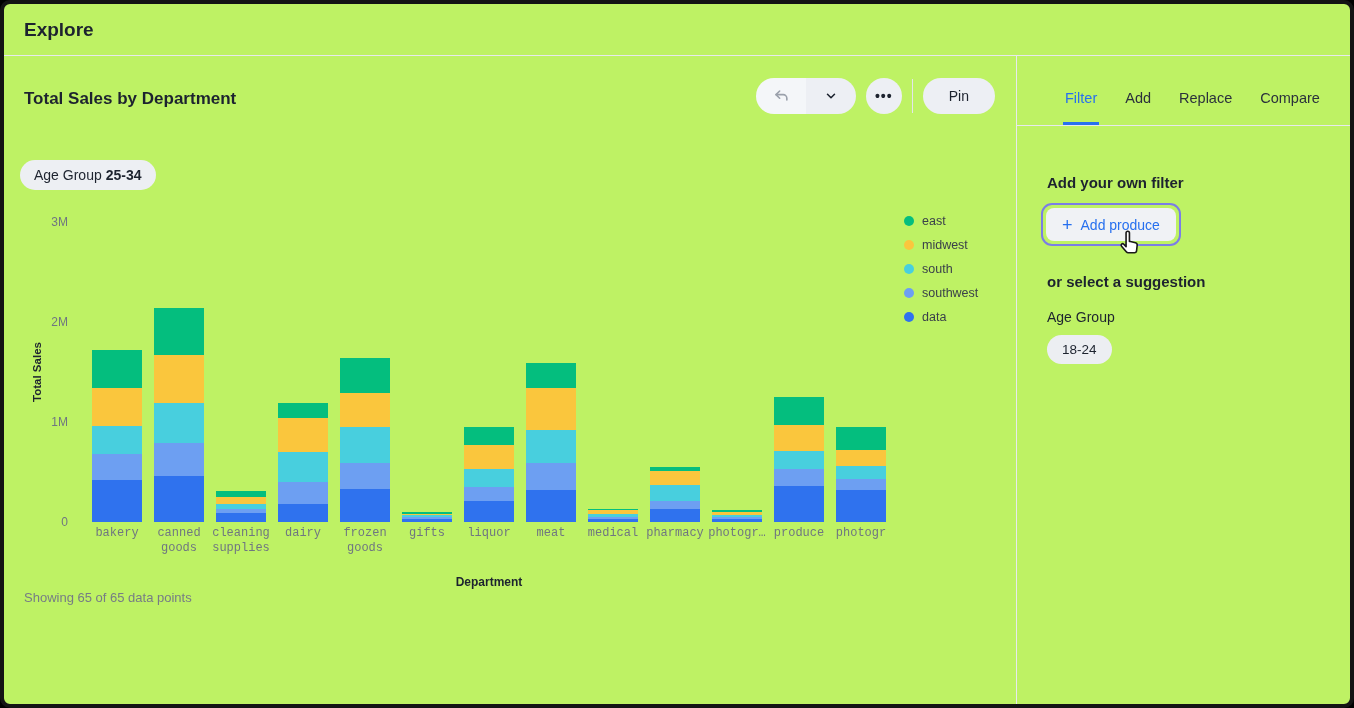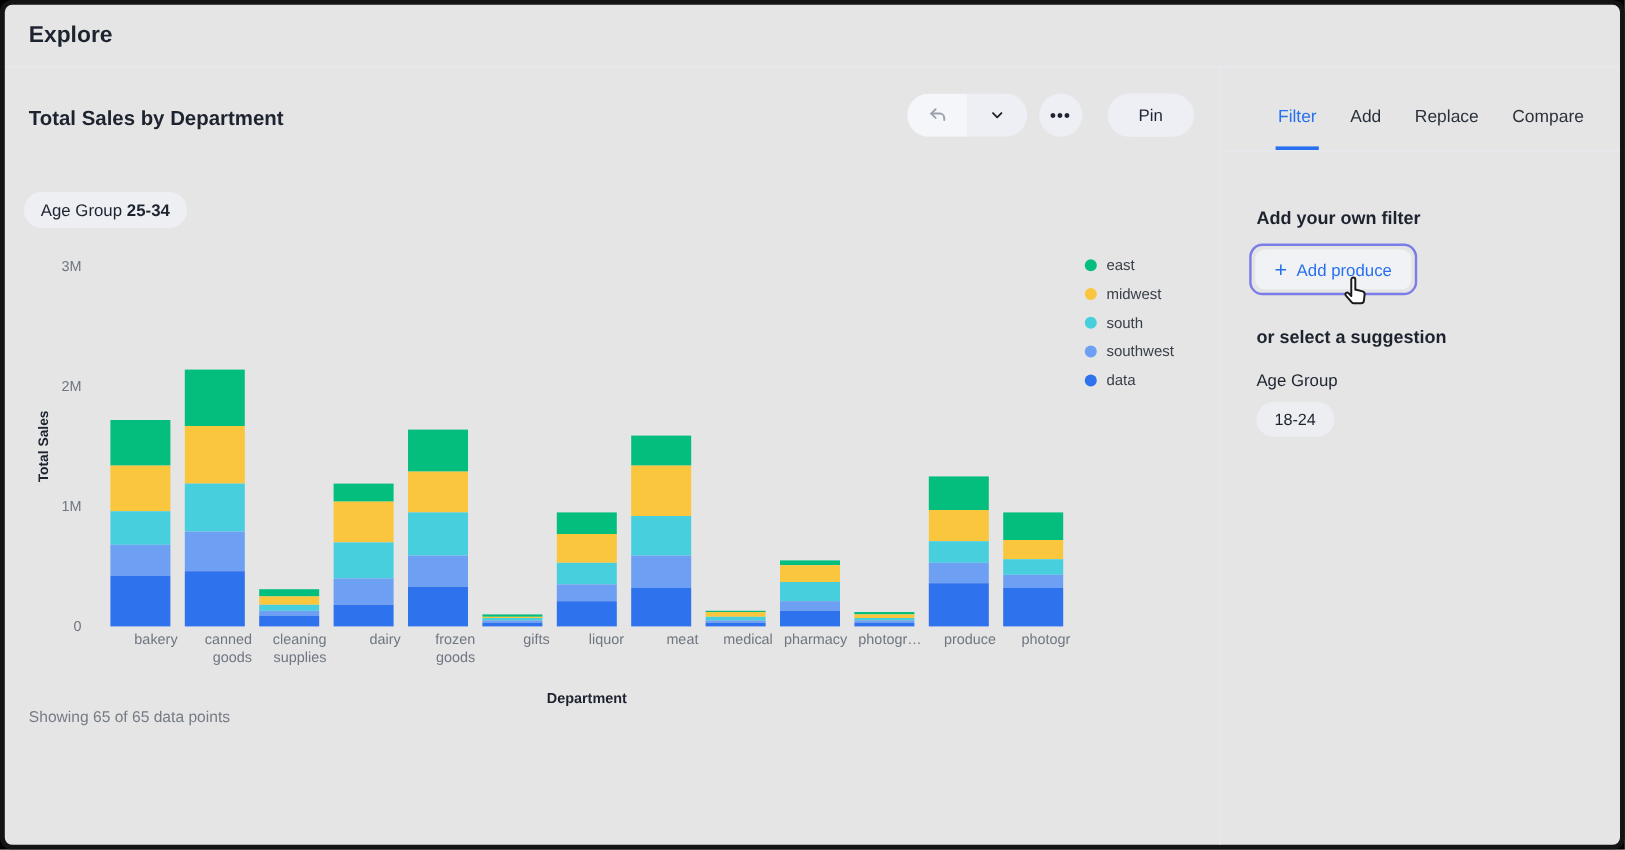--- a/index.html
+++ b/index.html
@@ -1,18 +1,18 @@
 <!DOCTYPE html>
 <html><head>
 <meta charset="utf-8">
 <style>
   html,body{margin:0;padding:0;}
   body{width:1354px;height:708px;position:relative;background:#000;
        font-family:"Liberation Sans","DejaVu Sans",sans-serif;color:#1d232f;}
-  .window{position:absolute;inset:0;background:#e5e5e5;border:4px solid #141414;border-radius:10px;
+  .window{position:absolute;inset:0;background:#bef264;border:4px solid #141414;border-radius:10px;
           overflow:hidden;display:flex;flex-direction:column;box-sizing:border-box;}
   
   .hdr{height:51px;border-bottom:1px solid #e7e9ee;display:flex;align-items:center;padding-left:20px;flex:0 0 auto;}
   .hdr-title{font-size:19px;font-weight:600;color:#1d232f;}
   
   .main{flex:1 1 auto;display:flex;min-height:0;position:relative;}
   .chart-area{width:1012px;position:relative;flex:0 0 auto;}
   .side-panel{flex:1 1 auto;border-left:1px solid #e7e9ee;position:relative;}
   
   .chart-title{position:absolute;left:20px;top:33px;font-size:17px;font-weight:600;}
@@ -31,21 +31,21 @@
   .chart-chip b{font-weight:700;}
   
   .plot{position:absolute;left:82px;top:166px;width:806px;height:300px;}
   .bar{position:absolute;bottom:0;width:50px;display:flex;flex-direction:column-reverse;}
   .seg{width:100%;}
   .yticks{position:absolute;left:0;top:166px;width:74px;height:300px;}
   .ytick{position:absolute;right:10px;font-size:12px;color:#6f7681;transform:translateY(50%);}
   .ylabel{position:absolute;left:33px;top:316px;transform:translate(-50%,-50%) rotate(-90deg);
           font-size:11.5px;font-weight:700;white-space:nowrap;}
   .xlabels{position:absolute;left:82px;top:470px;width:806px;display:flex;}
-  .xlabel{width:62px;text-align:right;font-size:12px;color:#6f7681;line-height:15px;overflow-wrap:break-word;}
+  .xlabel{width:62px;text-align:center;font-size:12px;color:#6f7681;line-height:15px;overflow-wrap:break-word;font-family:Liberation Mono, monospace;}
   .xaxis-title{position:absolute;left:82px;top:519px;width:806px;text-align:center;font-size:12px;font-weight:700;}
   .showing{position:absolute;left:20px;top:534px;font-size:13px;color:#767c85;}
   
   .legend{position:absolute;left:900px;top:156px;}
   .legend-item{display:flex;align-items:center;gap:8px;height:17px;margin-bottom:7px;cursor:pointer;}
   .legend-dot{width:10px;height:10px;border-radius:50%;flex:0 0 auto;}
   .legend-label{font-size:12.5px;color:#3a404a;}
   
   .tabs{height:70px;border-bottom:1px solid #e7e9ee;display:flex;align-items:flex-end;gap:24px;padding-left:46px;box-sizing:border-box;}
   .tab{padding:0 2px 16px 2px;font-size:14.5px;color:#2b313c;border-bottom:3px solid transparent;cursor:pointer;}

